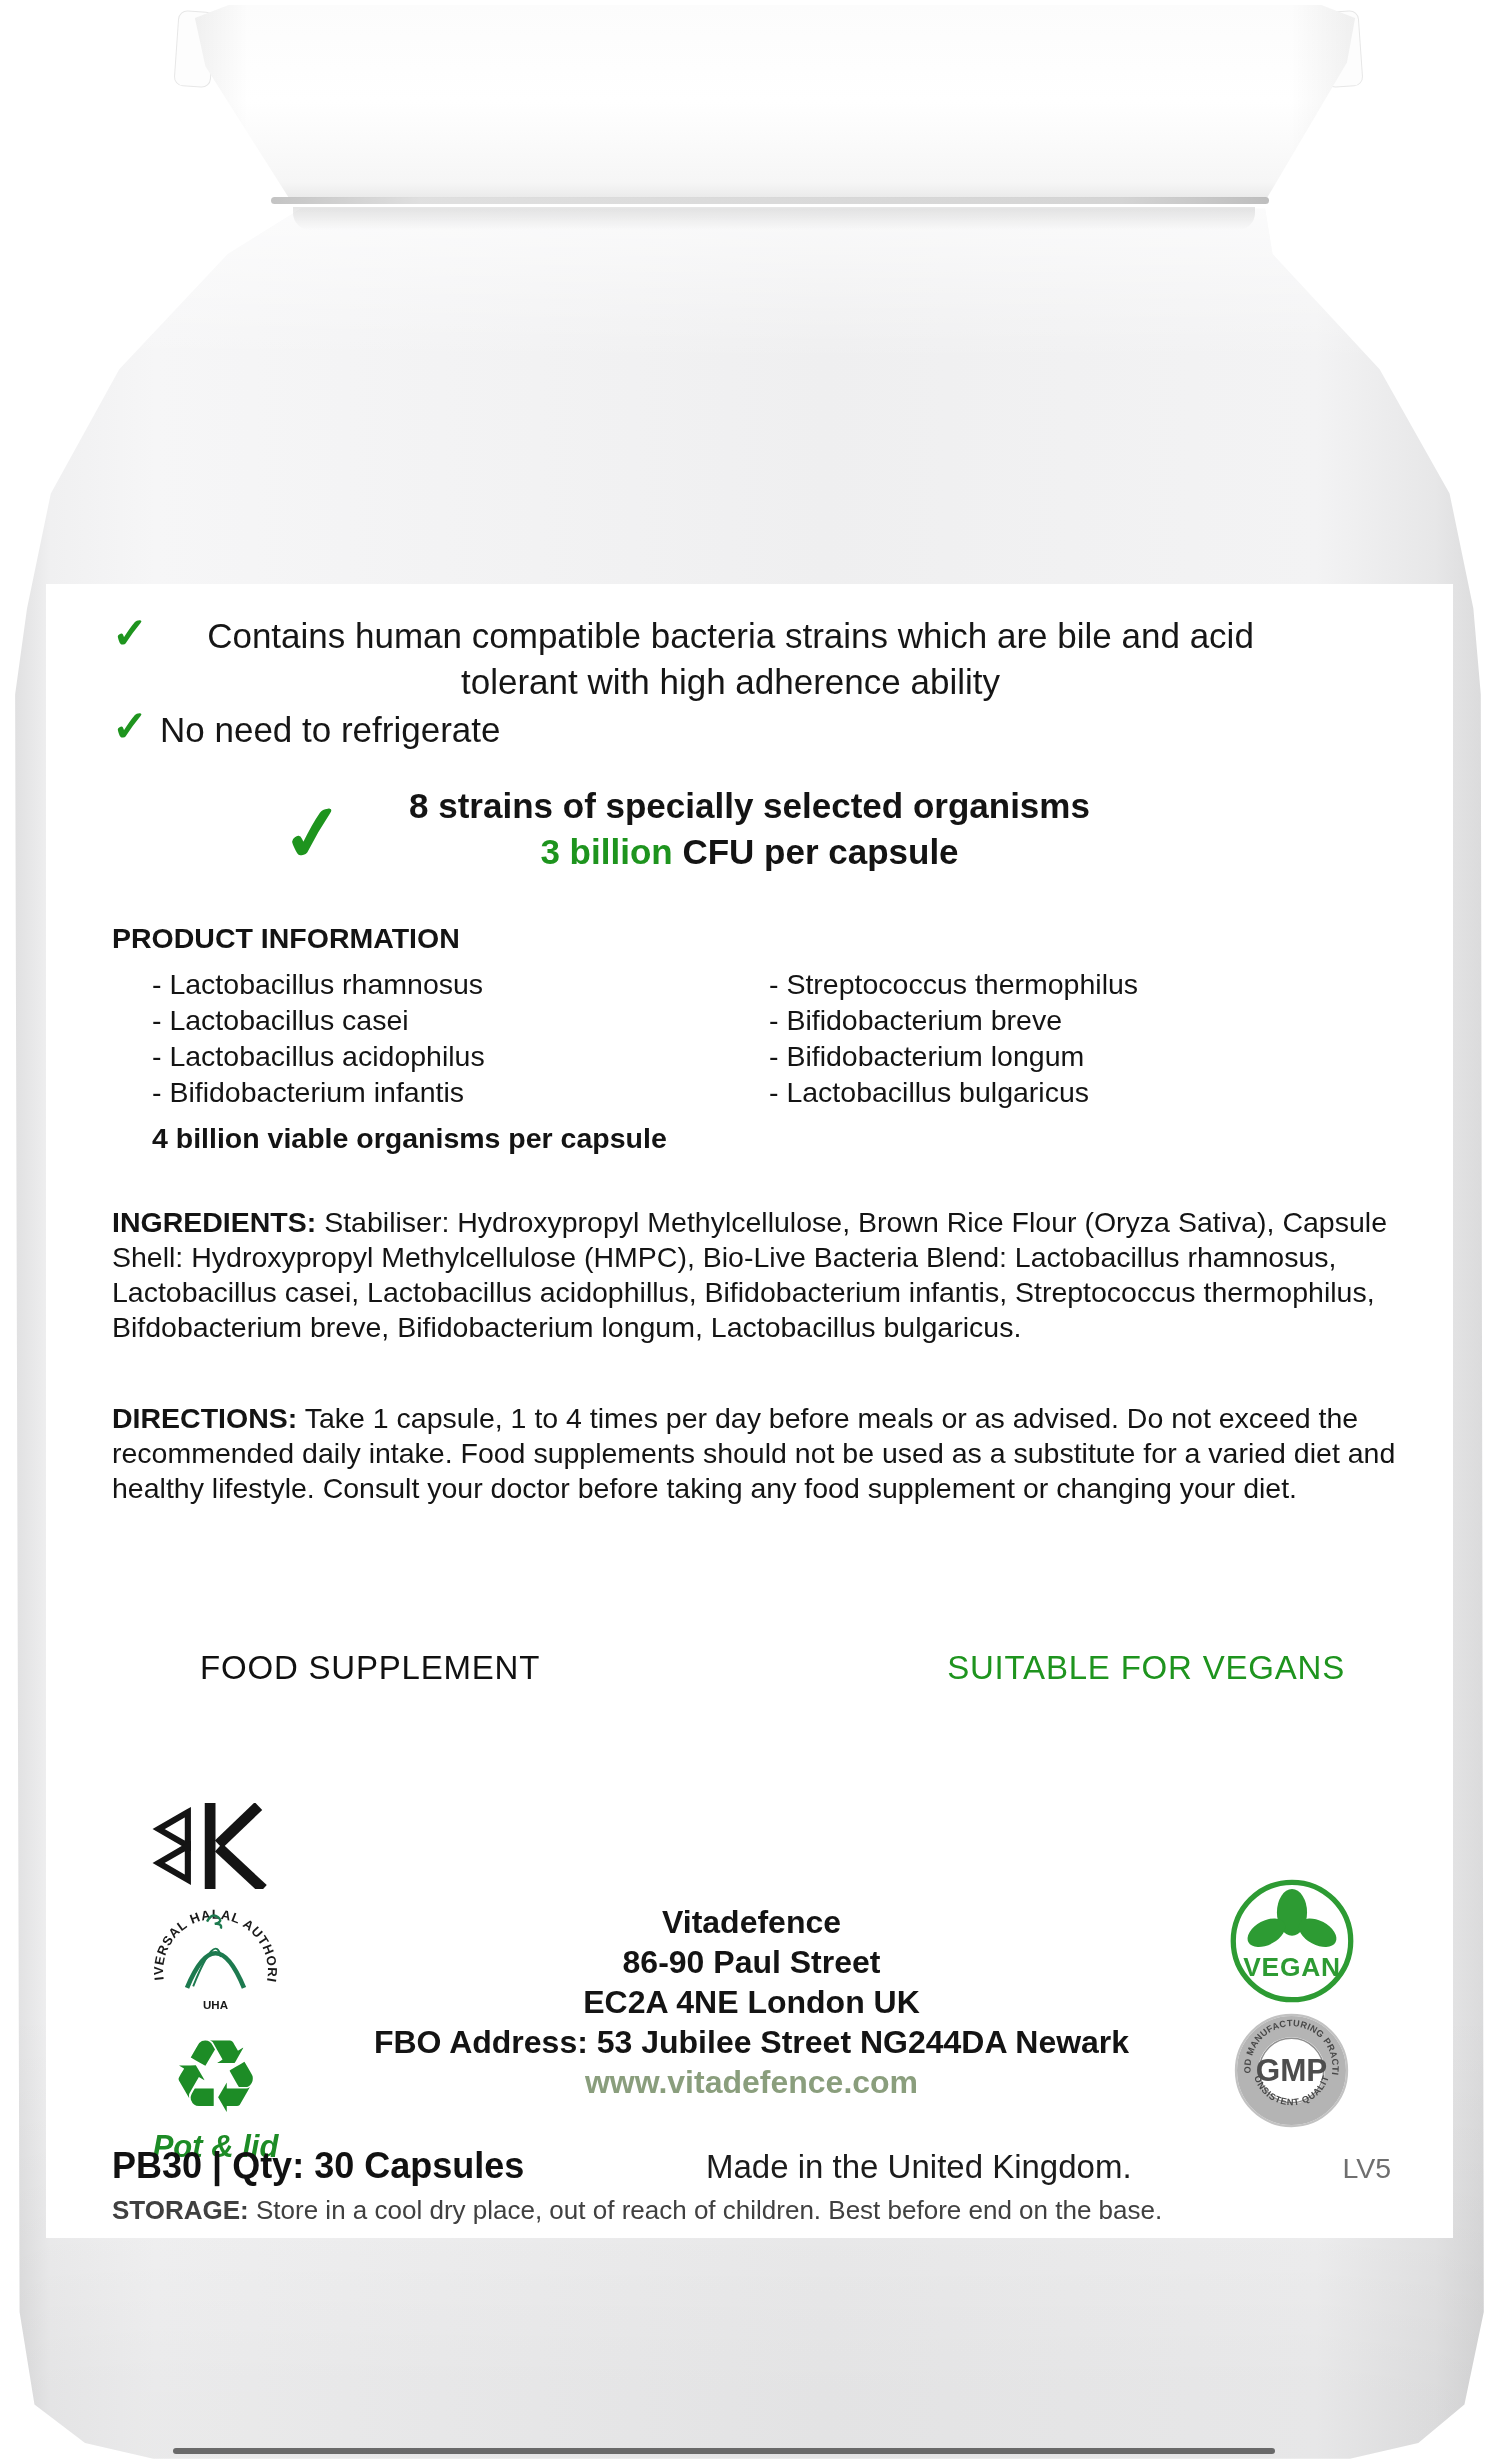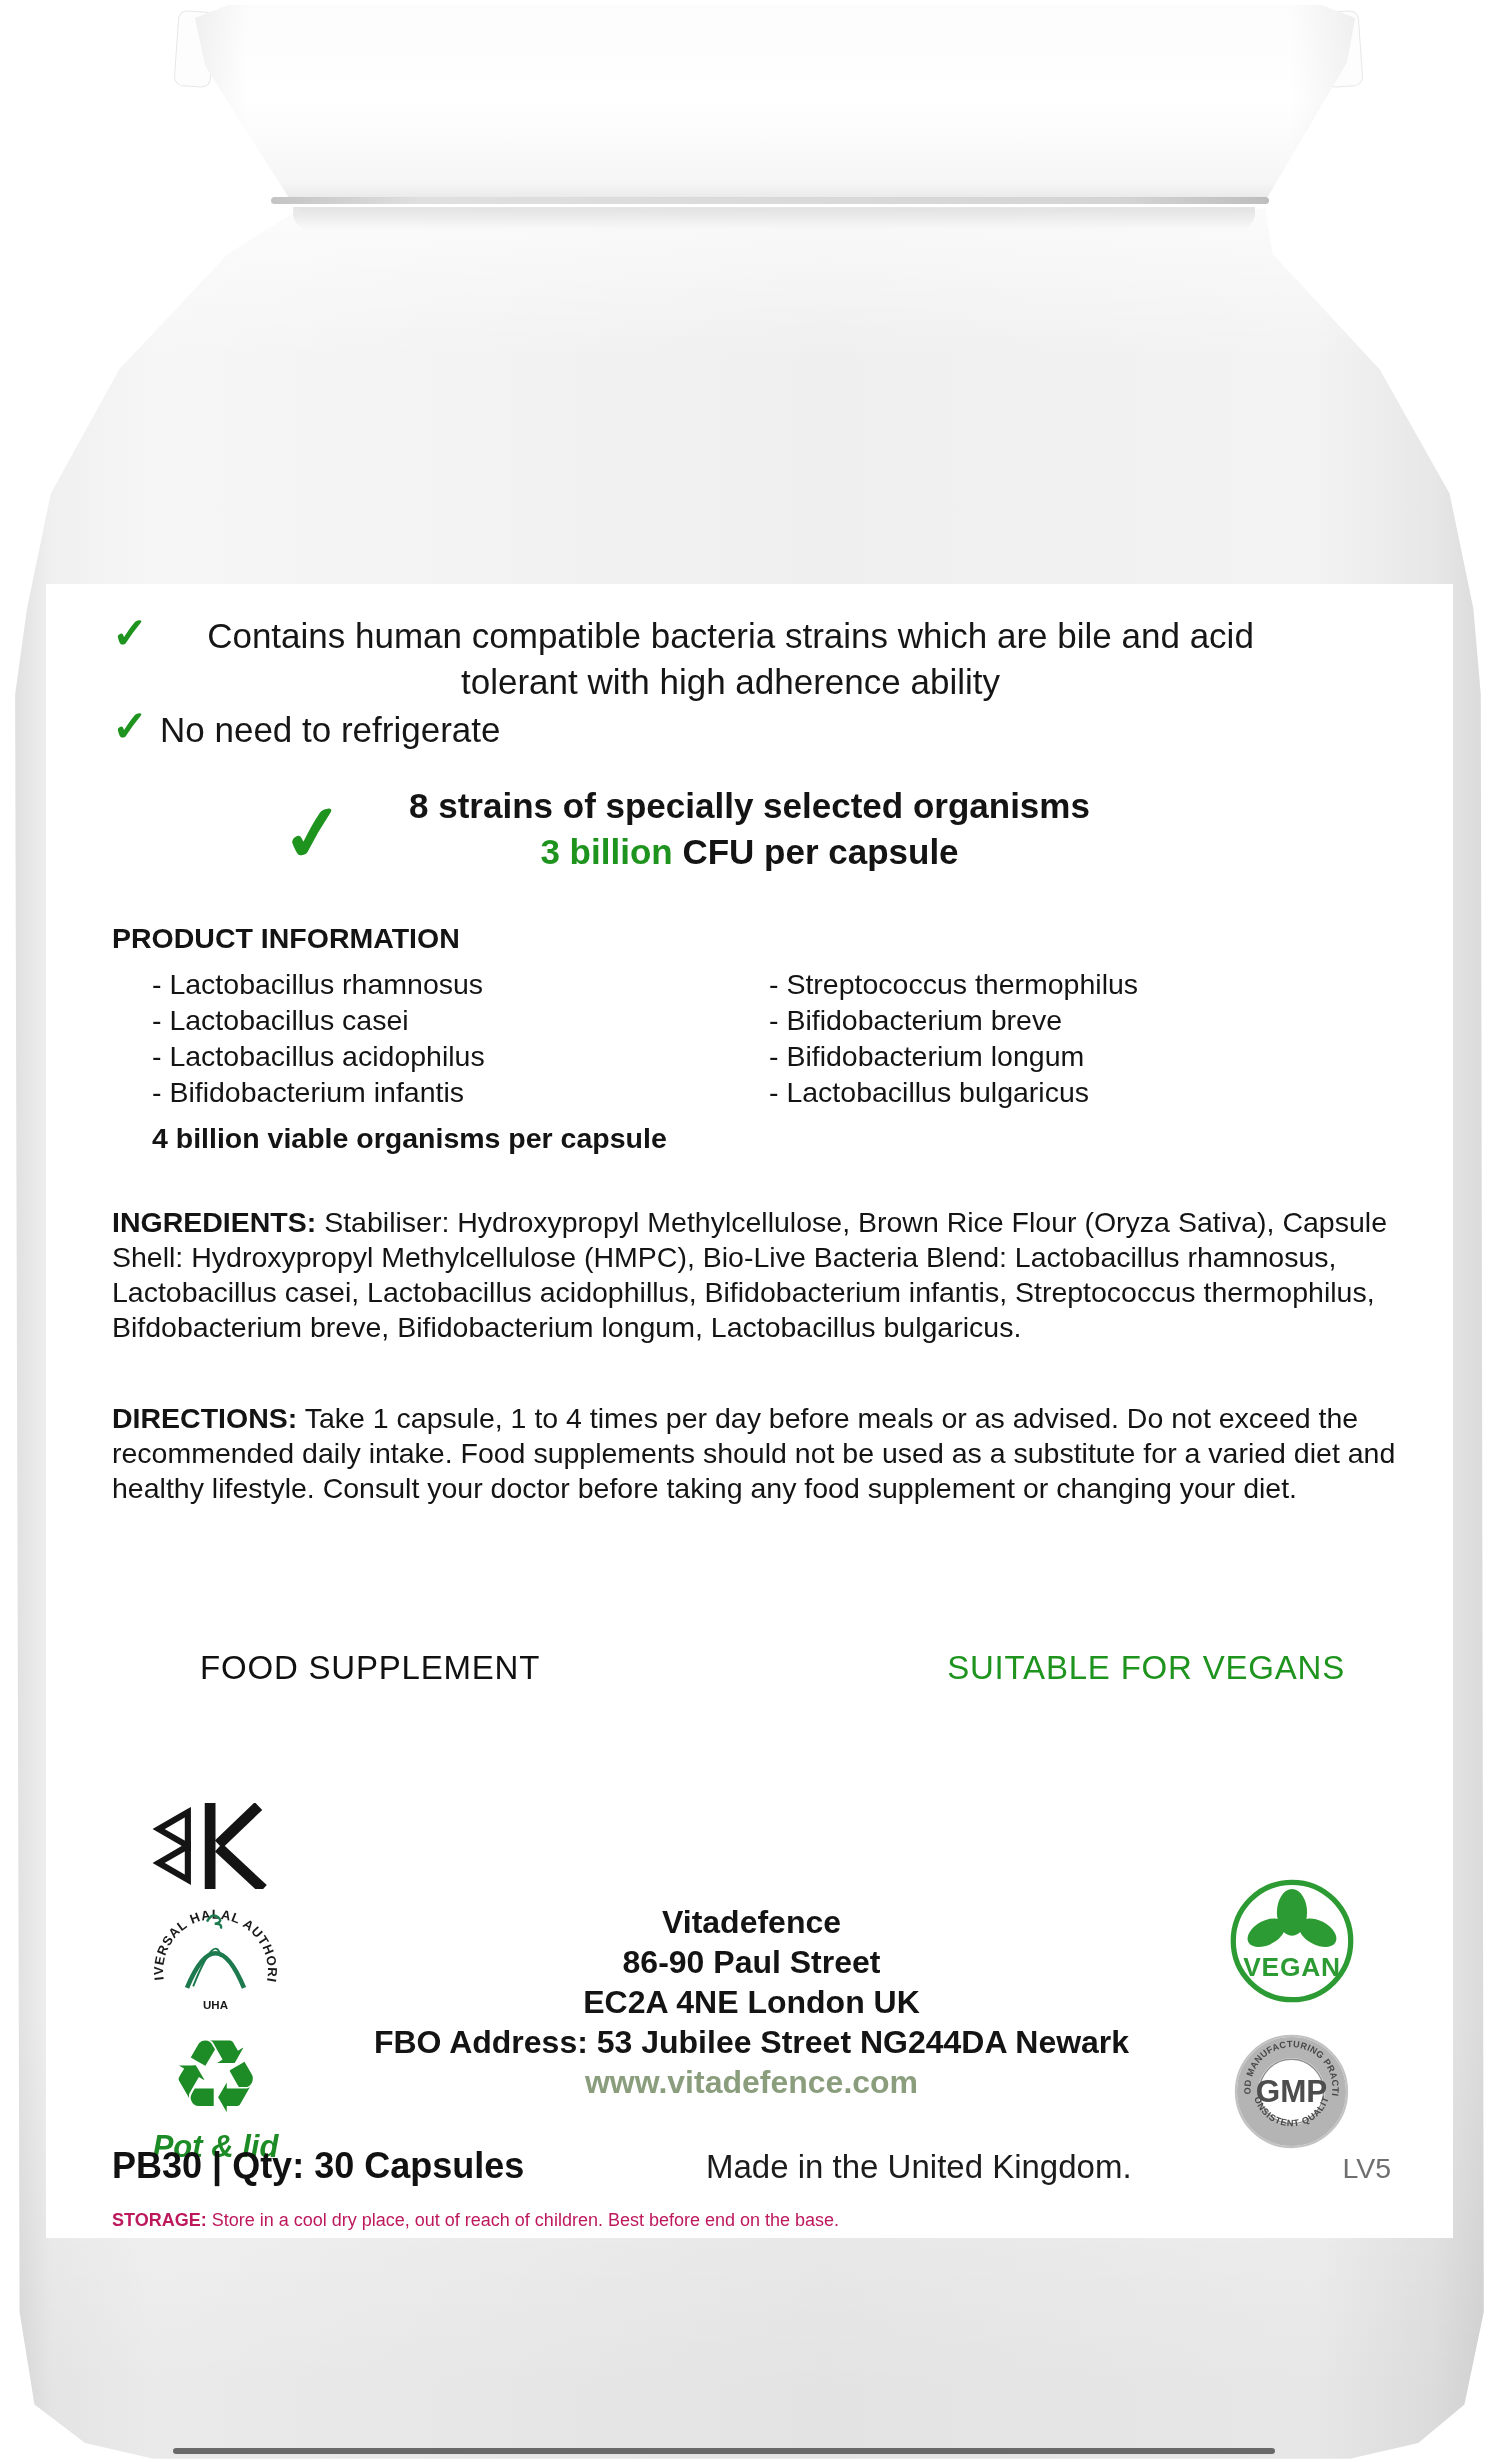--- a/index.html
+++ b/index.html
@@ -65,29 +65,29 @@
     font-size:33px;letter-spacing:0.8px;}
   .supp-row .vegans{font-weight:400;}
 
   
   .logos-row{top:1213px;left:54px;right:42px;display:grid;grid-template-columns:231px 1fr 239px;}
   .col-left{display:flex;flex-direction:column;align-items:center;padding-top:6.2px;}
   .col-left .recycle{font-size:102px;line-height:105px;font-family:"DejaVu Sans",sans-serif;margin-top:1.5px;}
   .potlid{font-size:31px;font-weight:bold;font-style:italic;margin-top:0px;}
   .col-center{text-align:center;padding-top:105px;font-size:32px;line-height:40px;font-weight:bold;color:#141414;}
   .col-center .site{font-weight:bold;}
-  .col-right{display:flex;flex-direction:column;align-items:center;padding-top:80px;gap:28px;}
+  .col-right{display:flex;flex-direction:column;align-items:center;padding-top:80px;gap:7px;}
 
   
   .footer{top:1561px;left:66px;right:39px;}
   .foot-line1{display:flex;align-items:baseline;}
   .foot-line1 .sku{font-size:36px;font-weight:bold;width:594px;}
   .foot-line1 .origin{font-size:33px;color:#1c1c1c;}
   .foot-line1 .code{margin-left:auto;font-size:28.5px;color:#6f6f6f;padding-right:23px;}
-  .storage{margin-top:17px;font-size:18px;line-height:32px;color:#be185d;}
+  .storage{margin-top:7px;font-size:26px;line-height:32px;color:#404040;}
 </style>
 </head>
 <body>
 
 <div class="stage">
 
   <div class="cap-ear ear-l"></div>
   <div class="cap-ear ear-r"></div>
   <div class="cap"></div>
   <div class="cap-seam"></div>

